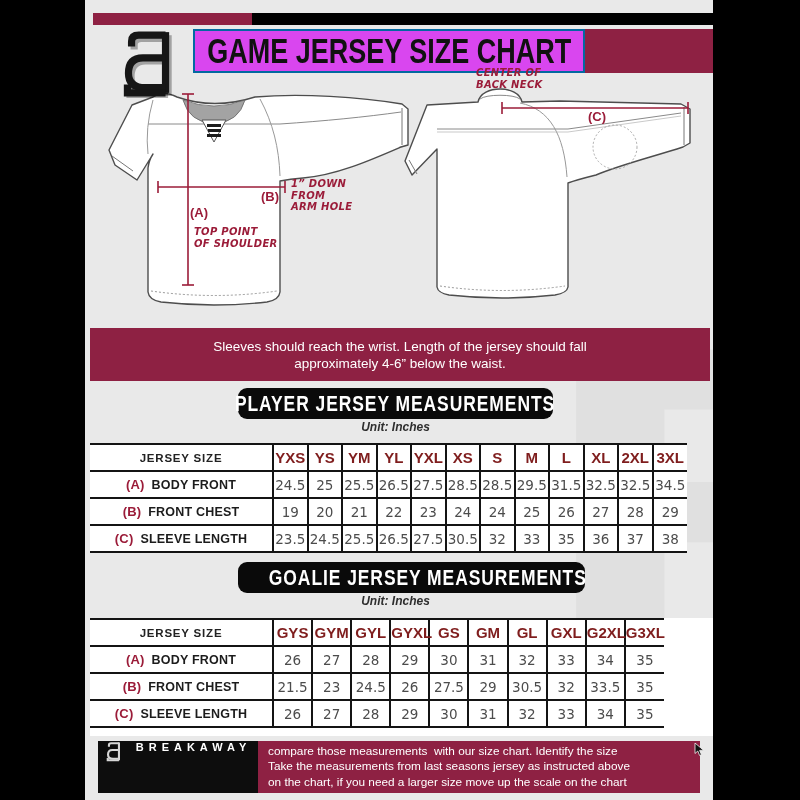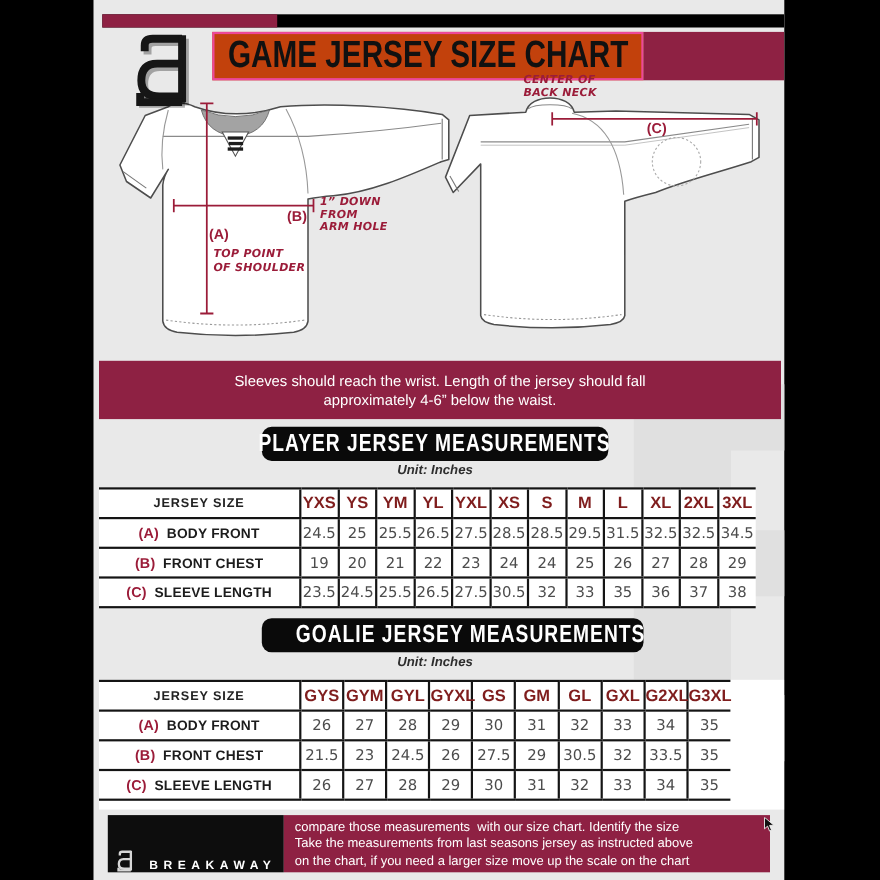--- a/index.html
+++ b/index.html
@@ -6,21 +6,21 @@
   body{width:800px;height:800px;background:#000;position:relative;overflow:hidden;
        font-family:"Liberation Sans",sans-serif;}
   .page{position:absolute;left:85px;top:0;width:628px;height:800px;background:#e9e9e9;overflow:hidden;}
   .abs{position:absolute;}
   
   .watermark{position:absolute;left:448px;top:295px;font-family:"DejaVu Sans",sans-serif;
     font-weight:bold;font-size:470px;line-height:1;color:#e0e0e0;z-index:0;user-select:none;}
   
   .top-bar{left:8px;top:13px;width:620px;height:12px;background:#000;z-index:2;}
   .top-bar-accent{position:absolute;left:0;top:0;width:159px;height:12px;background:#8e2143;}
-  .title-box{left:108px;top:29px;width:392px;height:44px;background:#c2410c;border:2px solid #ec4899;
+  .title-box{left:108px;top:29px;width:392px;height:44px;background:#d946ef;border:2px solid #0369a1;
     box-sizing:border-box;display:flex;align-items:center;justify-content:center;z-index:2;}
   .title-box span{font-weight:900;font-size:30px;color:#111;letter-spacing:0px;white-space:nowrap;
     transform:scale(.9,1.15);}
   .maroon-block{left:500px;top:29px;width:128px;height:44px;background:#8e2143;z-index:2;}
   .logo{left:33px;top:28px;z-index:3;}
   
   .ann{position:absolute;color:#9b1c39;font-family:"DejaVu Sans",sans-serif;font-style:italic;
     font-weight:bold;font-size:10px;line-height:11.5px;letter-spacing:.3px;z-index:2;}
   .ann span{display:block;}
   .tag{position:absolute;color:#9b1c39;font-weight:bold;font-size:13px;font-style:normal;
@@ -44,21 +44,21 @@
     border-left:2px solid #141414;height:25px;padding:0;text-align:center;vertical-align:middle;}
   table.meas td:first-child{border-left:none;}
   td.lbl-head{width:182px;font-size:11.5px;font-weight:bold;color:#222;letter-spacing:.8px;margin-left:32px;}
   td.size-head{font-size:15px;font-weight:bold;color:#7f1d1d;font-family:"Liberation Sans",sans-serif;}
   td.row-lbl{text-align:left;padding-left:12px;font-size:12.5px;font-weight:bold;color:#1c1c1c;
     letter-spacing:.2px;white-space:nowrap;}
   td.row-lbl .rtag{color:#9b1c39;font-size:13px;margin-right:7px;}
   td.val{font-family:"DejaVu Sans",sans-serif;font-size:13.5px;color:#4c4c4c;}
   
   .footer-black{left:13px;top:741px;width:160px;height:52px;background:#0d0d0d;
-    display:flex;align-items:flex-end;justify-content:center;gap:14px;z-index:2;}
+    display:flex;align-items:flex-start;justify-content:center;gap:14px;z-index:2;}
   .brand{color:#fff;font-weight:bold;font-size:11px;letter-spacing:5px;}
   .footer-maroon{left:173px;top:741px;width:442px;height:52px;background:#8e2143;color:#fff;
     display:flex;flex-direction:column;justify-content:center;padding-left:10px;box-sizing:border-box;z-index:2;}
   .footer-maroon span{display:block;font-size:11.8px;line-height:15.5px;white-space:pre;}
   .cursor{left:609px;top:743px;z-index:5;}
 </style>
 </head>
 <body>
 
 <div class="page">

